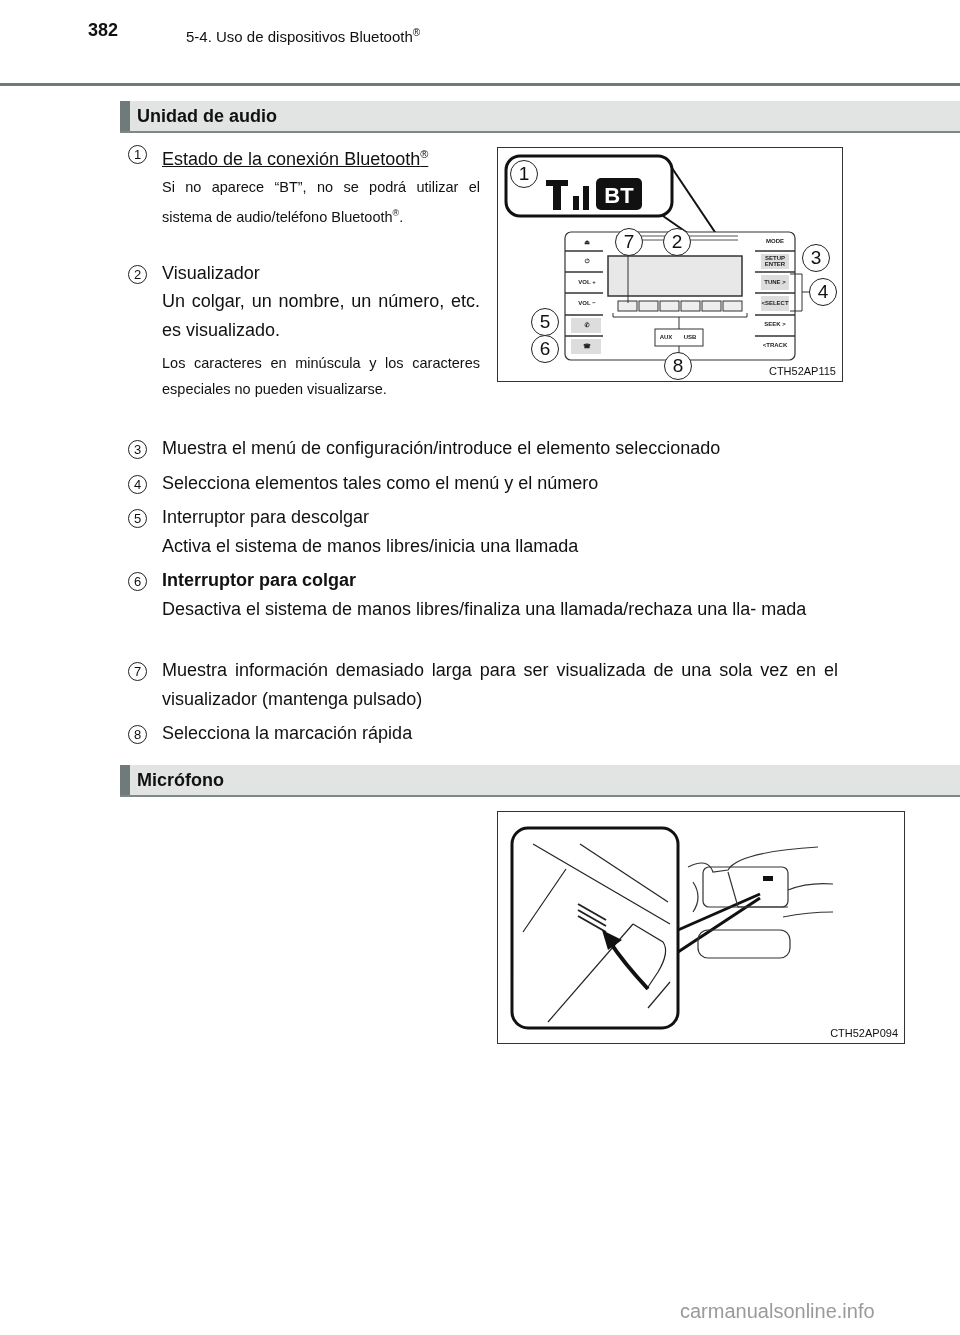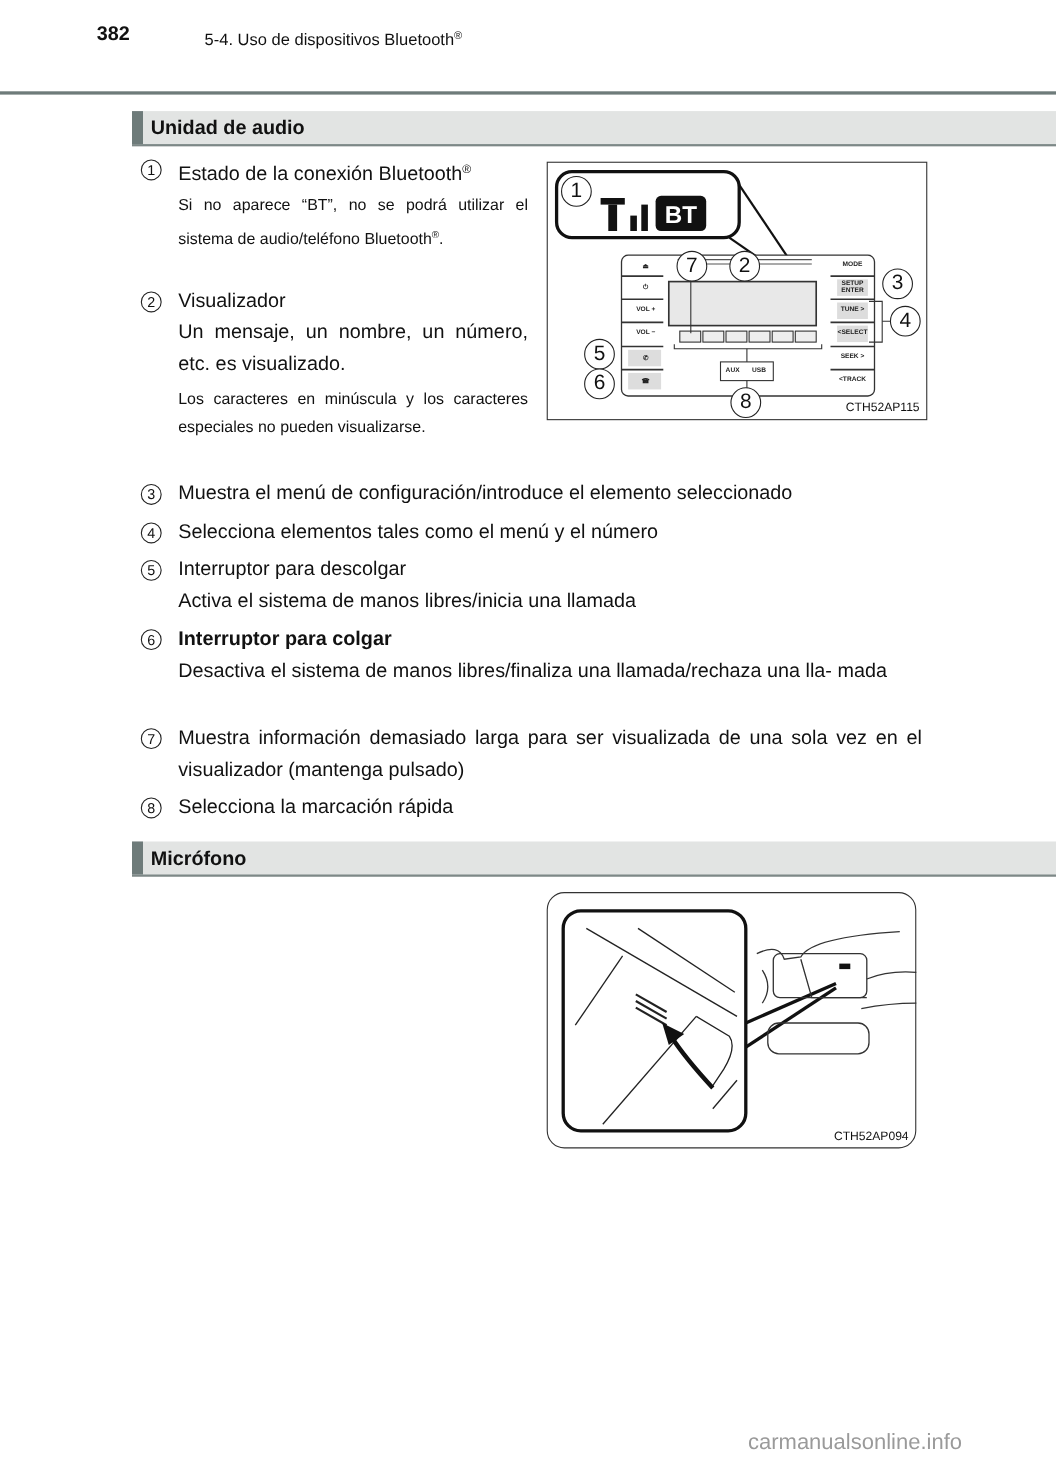--- a/index.html
+++ b/index.html
@@ -31,26 +31,26 @@
 <div class="page-num">382</div>
 <div class="running-head"><span>5-4. Uso de dispositivos Bluetooth</span><sup>®</sup></div>
 <div class="top-rule"></div>
 
 <div class="section-bar" style="top:101px;">
   <div class="accent"></div>
   <div class="label">Unidad de audio</div>
 </div>
 
 <div class="num" style="left:128px;top:145px;">1</div>
-<div class="txt" style="left:162px;top:140px;"><span>Estado de la conexión Bluetooth</span><sup style="font-size:11px">®</sup></div>
+<div class="txt" style="left:162px;top:140px;text-decoration:underline;"><span>Estado de la conexión Bluetooth</span><sup style="font-size:11px">®</sup></div>
 <div class="sub justify" style="left:162px;top:174px;width:318px;"><span>Si no aparece “BT”, no se podrá utilizar el sistema de audio/teléfono Bluetooth</span><sup style="font-size:9px">®</sup><span>.</span></div>
 
 <div class="num" style="left:128px;top:265px;">2</div>
 <div class="txt" style="left:162px;top:259px;">Visualizador</div>
-<div class="txt justify" style="left:162px;top:287px;width:318px;">Un mensaje, un nombre, un número, etc. es visualizado.</div>
+<div class="txt justify" style="left:162px;top:287px;width:318px;">Un colgar, un nombre, un número, etc. es visualizado.</div>
 <div class="sub justify" style="left:162px;top:350px;width:318px;">Los caracteres en minúscula y los caracteres especiales no pueden visualizarse.</div>
 
 <div class="fig" style="left:497px;top:147px;width:346px;height:235px;">
   <svg width="344" height="233" viewBox="0 0 344 233">
 
     <rect x="8" y="8" width="166" height="60" rx="14" fill="#fff" stroke="#111" stroke-width="3"></rect>
     <line x1="174" y1="20" x2="233" y2="108" stroke="#111" stroke-width="2"></line>
     <line x1="165" y1="68" x2="227" y2="111" stroke="#111" stroke-width="2"></line>
 
     <g fill="#111">
@@ -149,21 +149,21 @@
 <div class="txt justify" style="left:162px;top:656px;width:676px;">Muestra información demasiado larga para ser visualizada de una sola vez en el visualizador (mantenga pulsado)</div>
 
 <div class="num" style="left:128px;top:725px;">8</div>
 <div class="txt" style="left:162px;top:719px;">Selecciona la marcación rápida</div>
 
 <div class="section-bar" style="top:765px;">
   <div class="accent"></div>
   <div class="label">Micrófono</div>
 </div>
 
-<div class="fig" style="left:497px;top:811px;width:336px;height:233px;border-radius:16px;">
+<div class="fig" style="left:497px;top:811px;width:408px;height:233px;">
   <svg width="344" height="231" viewBox="0 0 344 231">
 
     <rect x="14" y="16" width="166" height="200" rx="16" fill="#fff" stroke="#111" stroke-width="3"></rect>
     <line x1="180" y1="118" x2="262" y2="82" stroke="#111" stroke-width="3"></line>
     <line x1="180" y1="140" x2="262" y2="86" stroke="#111" stroke-width="3"></line>
 
     <g stroke="#222" stroke-width="1.2" fill="none">
       <line x1="35" y1="32" x2="172" y2="112"></line>
       <line x1="82" y1="32" x2="170" y2="90"></line>
       <line x1="68" y1="57" x2="25" y2="120"></line>

